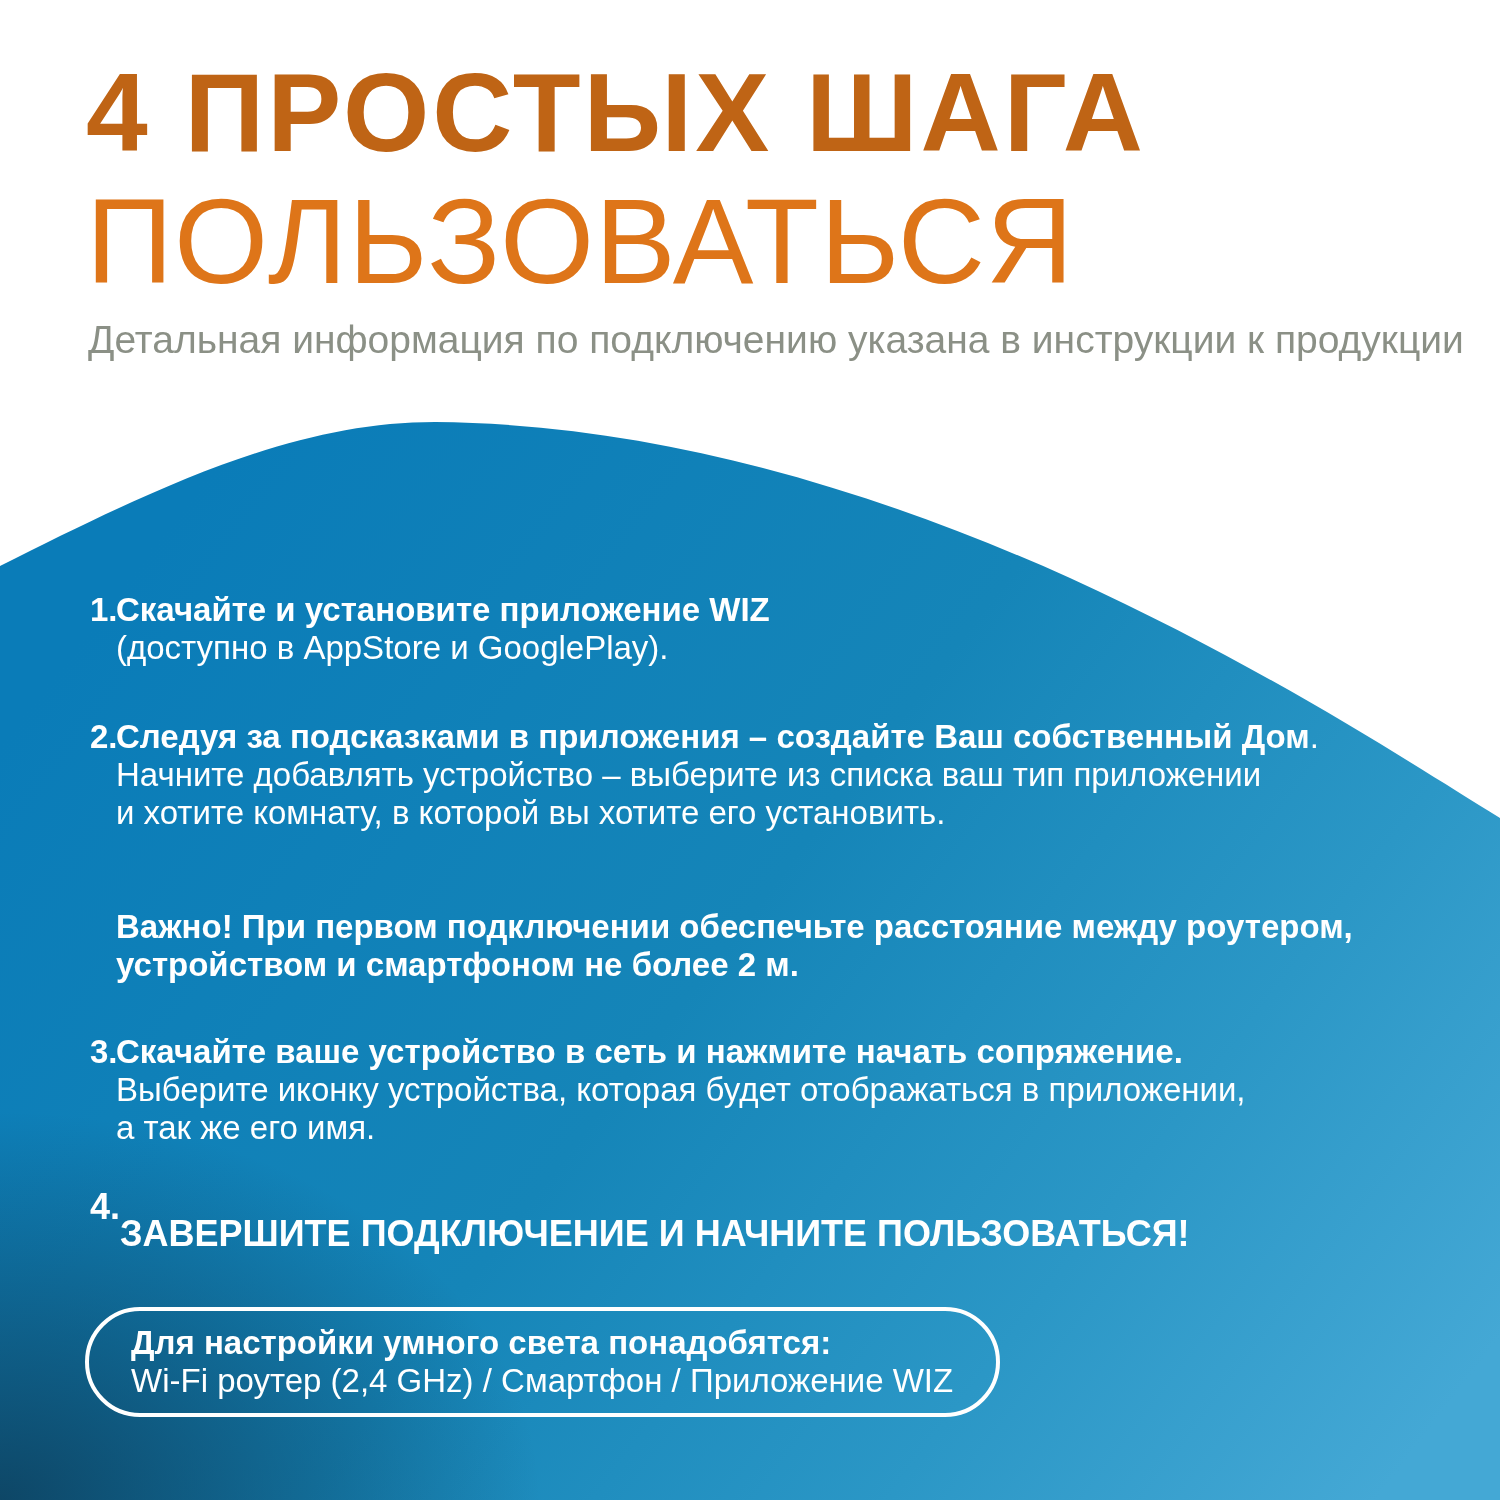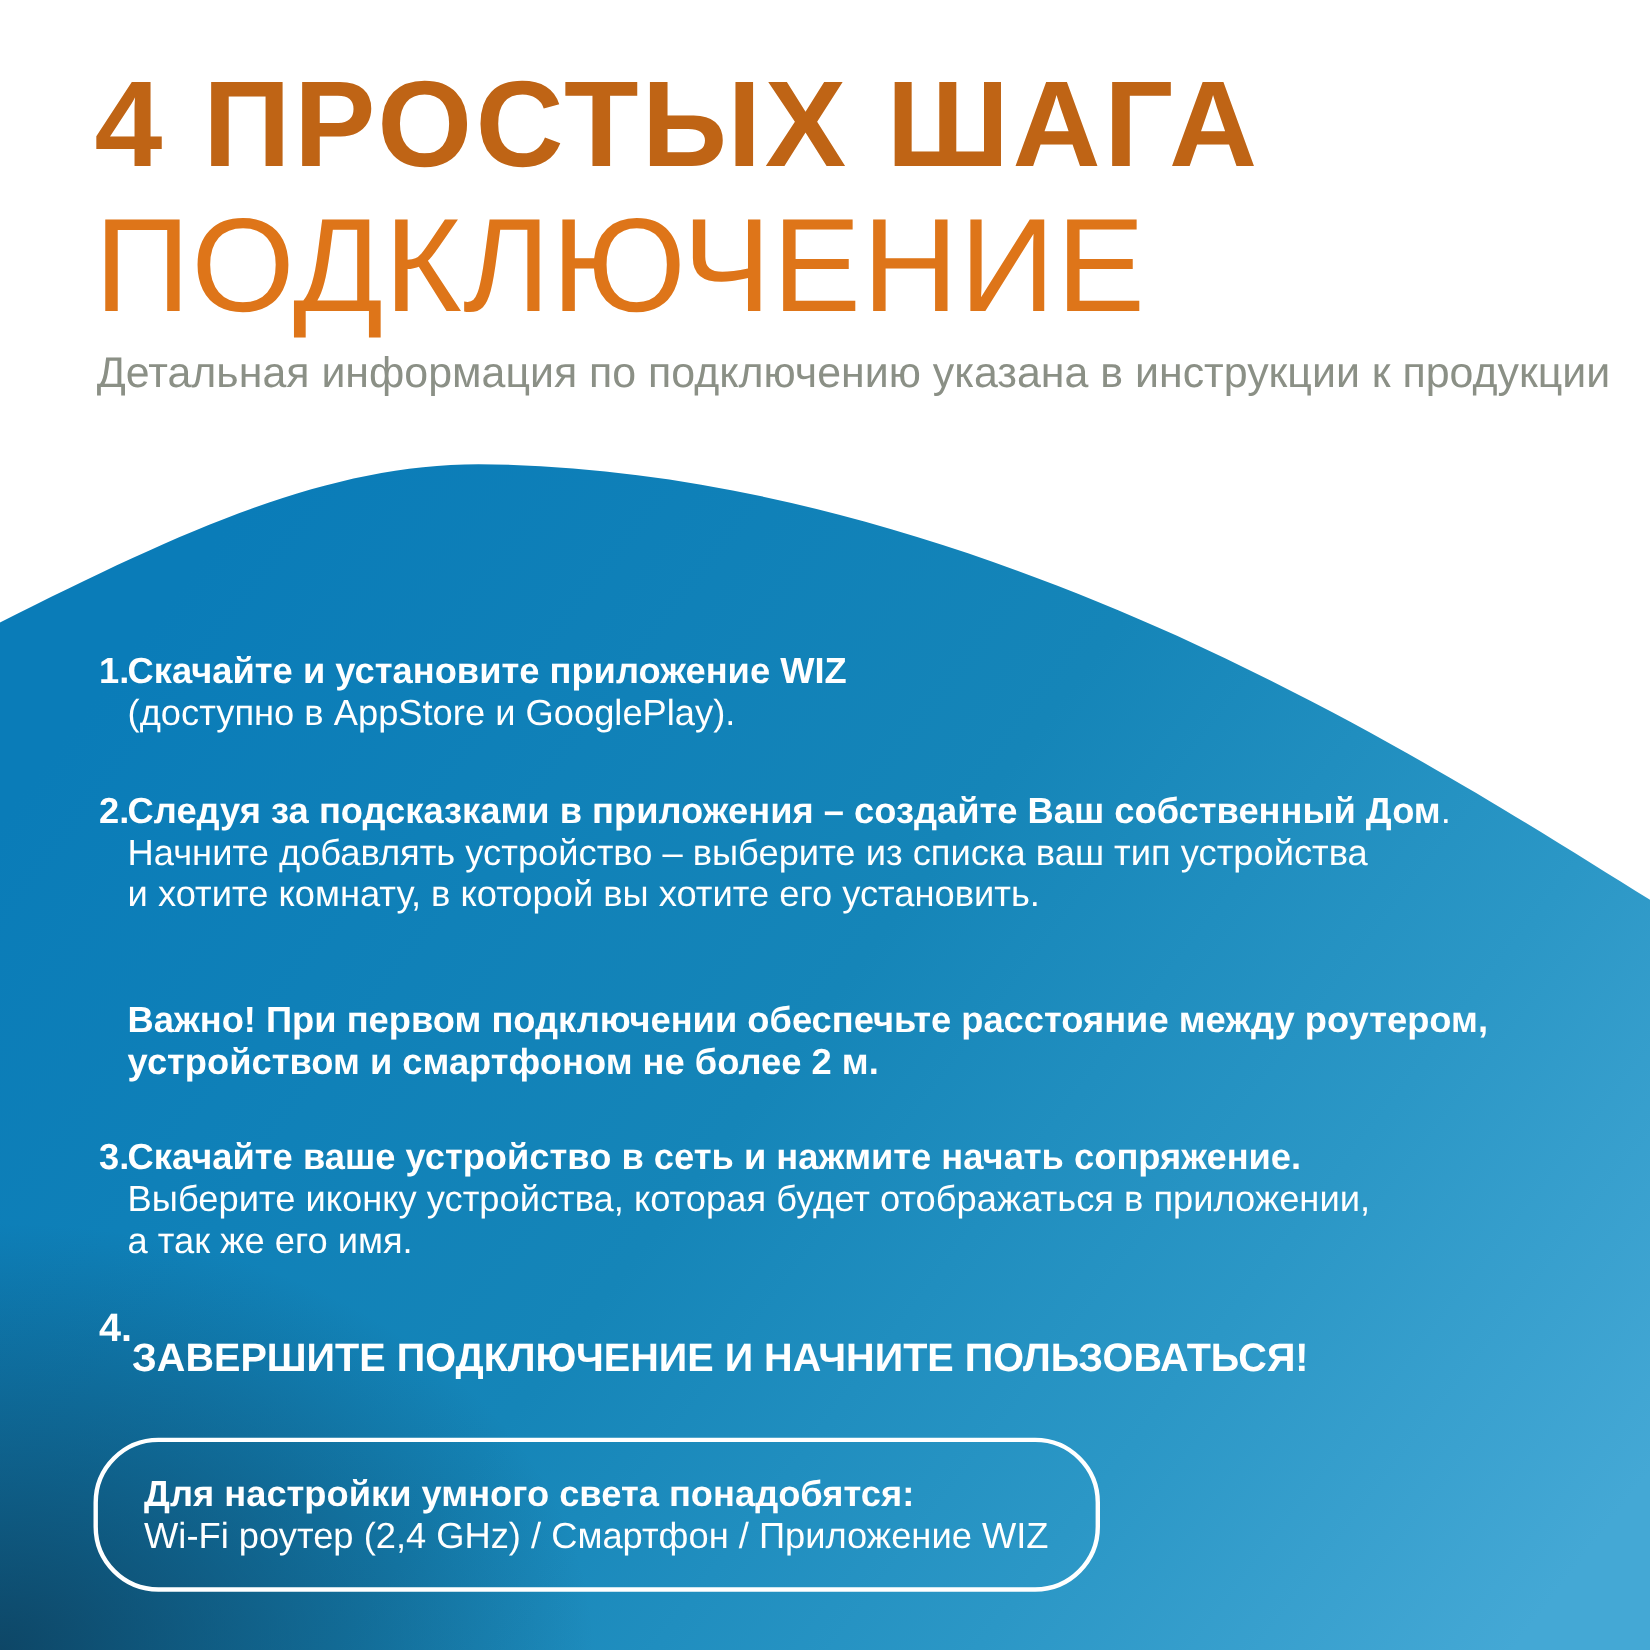--- a/index.html
+++ b/index.html
@@ -34,21 +34,21 @@
     flex:0 0 auto;width:26px;font-size:33px;line-height:38px;font-weight:bold;
   }
   .step-body{flex:1 1 auto;}
   .ln{font-size:33px;line-height:38px;white-space:nowrap;}
   .b{font-weight:bold;}
   .step4 .step-num{font-size:36px;line-height:42px;width:30px;}
   .step4 .ln{font-size:36px;line-height:42px;margin-top:27px;}
   .note{position:absolute;left:116px;}
   
   .reqbox{
-    position:absolute;left:85px;top:1307px;width:915px;height:140px;
+    position:absolute;left:85px;top:1307px;width:915px;height:110px;
     border:4px solid #ffffff;border-radius:59px;box-sizing:border-box;
     display:flex;flex-direction:column;justify-content:center;
     padding-left:42px;color:#ffffff;
   }
   .reqbox .ln{line-height:38px;}
 </style>
 </head>
 <body>
 
 <div class="stage">
@@ -65,39 +65,39 @@
         <stop offset="0%" stop-color="#0d3c58" stop-opacity="0.85"></stop>
         <stop offset="45%" stop-color="#0d3c58" stop-opacity="0"></stop>
       </radialGradient>
     </defs>
     <path d="M 0 566 C 170 480 300 422 435 422 C 665 424 885 495 1070 578 C 1262 666 1398 755 1500 818 L 1500 1500 L 0 1500 Z" fill="url(#gBase)"></path>
     <path d="M 0 566 C 170 480 300 422 435 422 C 665 424 885 495 1070 578 C 1262 666 1398 755 1500 818 L 1500 1500 L 0 1500 Z" fill="url(#gDark)"></path>
   </svg>
 
   <div class="hdr">
     <div class="title1">4 ПРОСТЫХ ШАГА</div>
-    <div class="title2">ПОДКЛЮЧЕНИЕ</div>
+    <div class="title2">ПОЛЬЗОВАТЬСЯ</div>
     <div class="subtitle">Детальная информация по подключению указана в инструкции к продукции</div>
   </div>
 
   <div class="bluezone">
 
     <div class="step" style="top:591px">
       <div class="step-num">1.</div>
       <div class="step-body">
         <div class="ln"><span class="b">Скачайте и установите приложение WIZ</span><span></span></div>
         <div class="ln">(доступно в AppStore и GooglePlay).</div>
       </div>
     </div>
 
     <div class="step" style="top:718px">
       <div class="step-num">2.</div>
       <div class="step-body">
         <div class="ln"><span class="b">Следуя за подсказками в приложения – создайте Ваш собственный Дом</span><span>.</span></div>
-        <div class="ln">Начните добавлять устройство – выберите из списка ваш тип устройства</div>
+        <div class="ln">Начните добавлять устройство – выберите из списка ваш тип приложении</div>
         <div class="ln">и хотите комнату, в которой вы хотите его установить.</div>
       </div>
     </div>
 
     <div class="note" style="top:908px">
       <div class="ln b">Важно! При первом подключении обеспечьте расстояние между роутером,</div>
       <div class="ln b">устройством и смартфоном не более 2 м.</div>
     </div>
 
     <div class="step" style="top:1033px">

